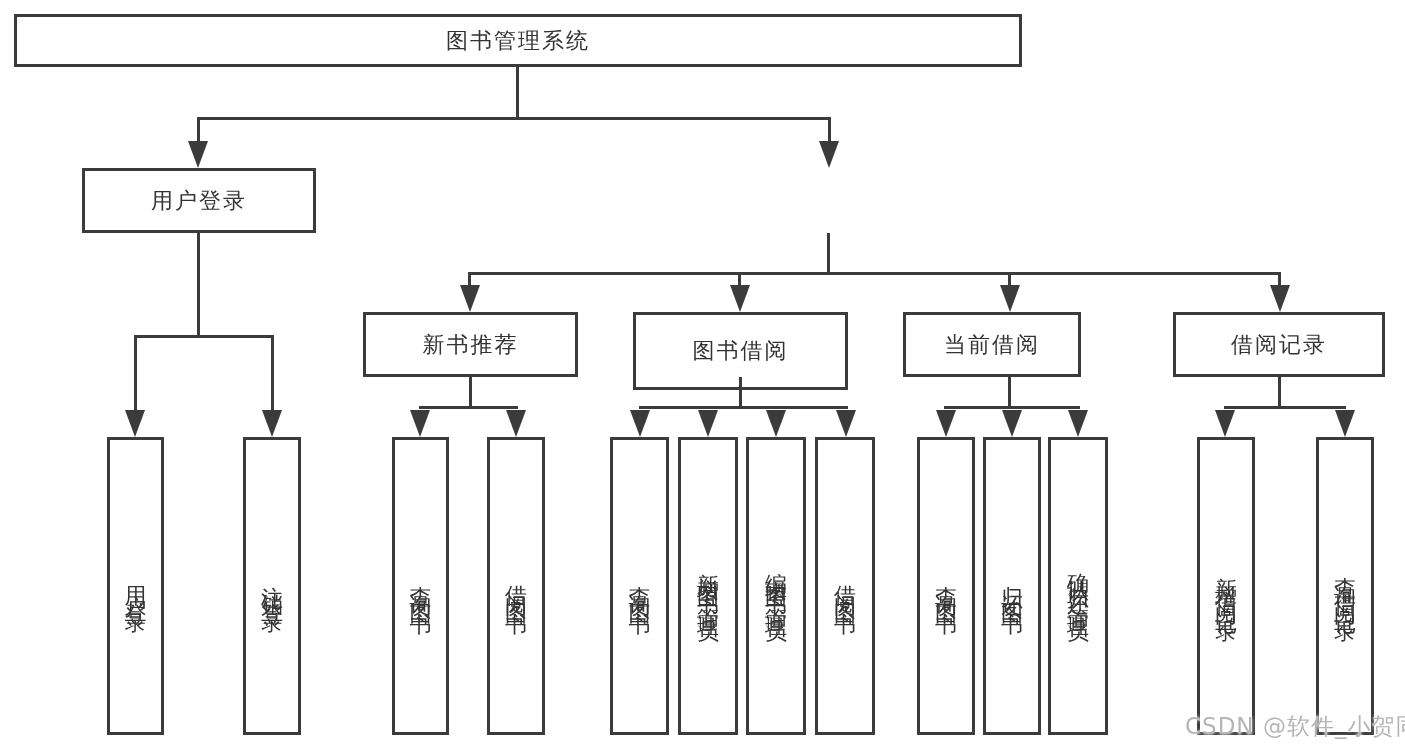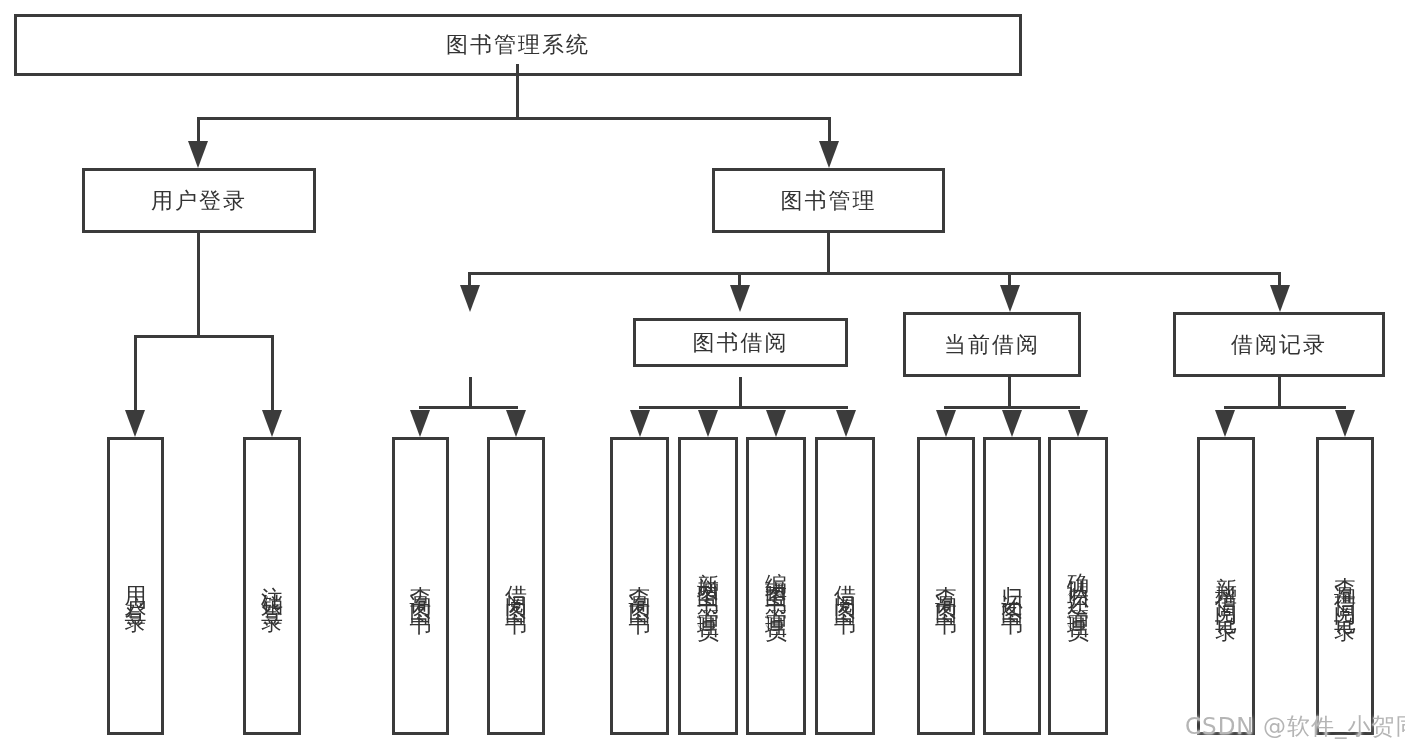--- a/index.html
+++ b/index.html
@@ -69,57 +69,57 @@
     white-space: nowrap;
     z-index: 10;
     text-shadow: 0 0 2px #ffffff, 0 0 4px #ffffff;
   }
 </style>
 </head>
 <body>
 
 <div id="canvas">
 
-  <div class="node" style="left:14px; top:14px; width:1008px; height:62px;">
+  <div class="node" style="left:14px; top:14px; width:1008px; height:53px;">
     <span class="hlabel">图书管理系统</span>
   </div>
 
   <div class="vl" style="left:516px; top:64px; height:55px;"></div>
   <div class="hl" style="left:197px; top:117px; width:634px;"></div>
   <div class="vl" style="left:197px; top:117px; height:26px;"></div>
   <div class="ar" style="left:188px; top:141px;"></div>
   <div class="vl" style="left:828px; top:117px; height:26px;"></div>
   <div class="ar" style="left:819px; top:141px;"></div>
 
   <div class="node" style="left:82px; top:168px; width:234px; height:65px;">
     <span class="hlabel">用户登录</span>
-  </div>
-  <div class="node" style="left:712px; top:168px; width:233px; height:65px;">
-    <span class="hlabel">图书管理</span>
   </div>
 
   <div class="vl" style="left:197px; top:233px; height:105px;"></div>
   <div class="hl" style="left:134px; top:335px; width:140px;"></div>
   <div class="vl" style="left:134px; top:335px; height:76px;"></div>
   <div class="ar" style="left:125px; top:410px;"></div>
   <div class="vl" style="left:271px; top:335px; height:76px;"></div>
   <div class="ar" style="left:262px; top:410px;"></div>
 
   <div class="vl" style="left:827px; top:233px; height:42px;"></div>
   <div class="hl" style="left:468px; top:272px; width:813px;"></div>
   <div class="vl" style="left:468px; top:272px; height:14px;"></div>
   <div class="ar" style="left:460px; top:285px;"></div>
   <div class="vl" style="left:738px; top:272px; height:14px;"></div>
   <div class="ar" style="left:730px; top:285px;"></div>
   <div class="vl" style="left:1008px; top:272px; height:14px;"></div>
   <div class="ar" style="left:1000px; top:285px;"></div>
   <div class="vl" style="left:1278px; top:272px; height:14px;"></div>
   <div class="ar" style="left:1270px; top:285px;"></div>
 
-  <div class="node" style="left:633px; top:312px; width:215px; height:49px;margin-top:6px;">
+  <div class="node" style="left:363px; top:312px; width:215px; height:65px;">
+    <span class="hlabel">新书推荐</span>
+  </div>
+  <div class="node" style="left:633px; top:312px; width:215px; height:78px;">
     <span class="hlabel">图书借阅</span>
   </div>
   <div class="node" style="left:903px; top:312px; width:178px; height:65px;">
     <span class="hlabel">当前借阅</span>
   </div>
   <div class="node" style="left:1173px; top:312px; width:212px; height:65px;">
     <span class="hlabel">借阅记录</span>
   </div>
 
   <div class="vl" style="left:469px; top:377px; height:32px;"></div>

